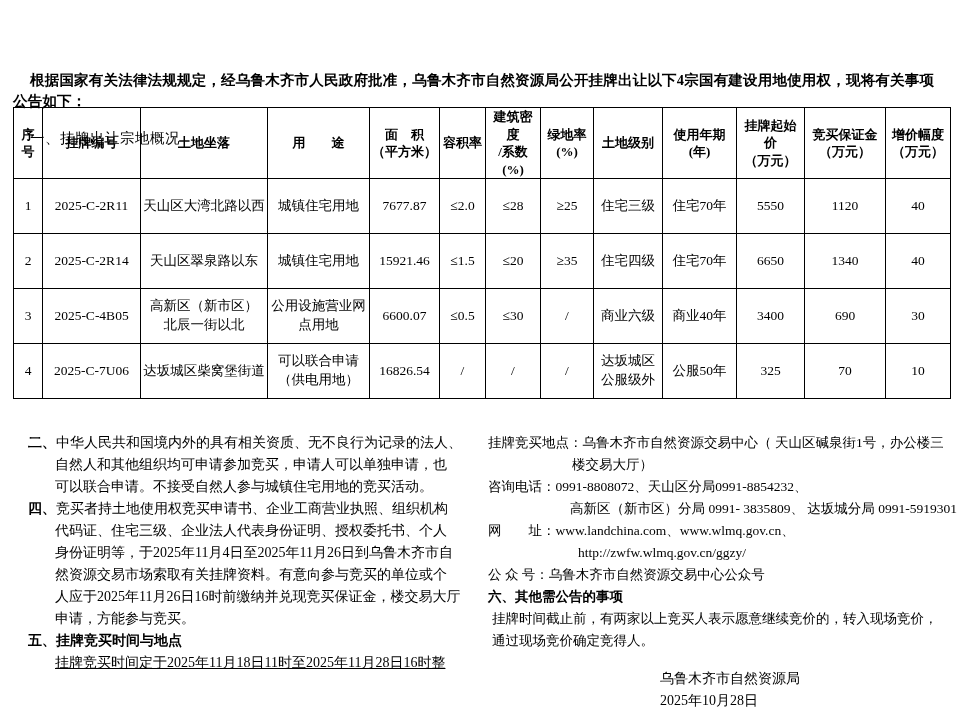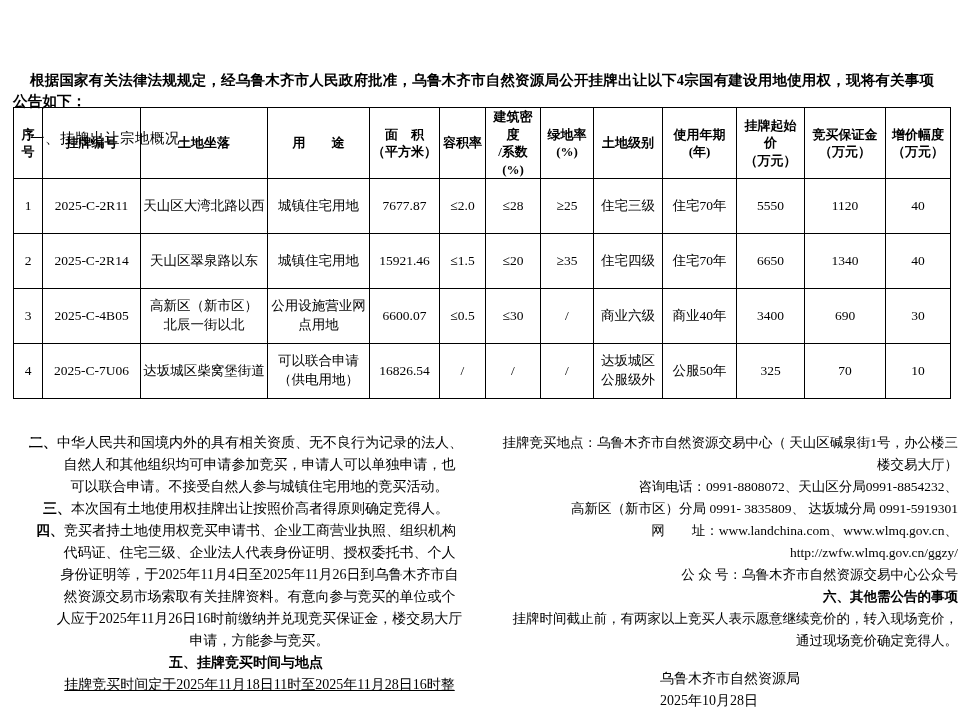--- a/index.html
+++ b/index.html
@@ -21,26 +21,26 @@
     position:absolute;left:13px;top:107px;width:937px;
     border-collapse:collapse;table-layout:fixed;
   }
   table.land th,table.land td{
     border:1px solid #000;text-align:center;vertical-align:middle;
     white-space:pre-line;padding:0 2px;overflow:hidden;word-break:break-all;
   }
   table.land th{font-weight:700;font-size:13px;height:56px;line-height:1.35}
   table.land td{font-size:13.5px;height:54px;line-height:1.4}
   .leftcol{
-    position:absolute;left:20px;top:432px;width:452px;
-    font-size:14px;line-height:22px;text-align:center;
+    position:absolute;left:28px;top:432px;width:452px;
+    font-size:14px;line-height:22px;
   }
   .rightcol{
     position:absolute;left:488px;top:432px;width:470px;
-    font-size:13.5px;line-height:22px;text-align:right;
+    font-size:13.5px;line-height:22px;
   }
   .tline{white-space:nowrap}
   .tline.bold{font-weight:700}
   .secnum{font-weight:700}
   .signature{
     position:absolute;left:660px;top:668px;width:270px;
     font-size:14px;line-height:22px;
   }
 </style>
 </head>
@@ -153,21 +153,20 @@
         <td>70</td>
         <td>10</td>
       </tr>
     </tbody>
 </table>
 
 <div class="leftcol" id="left-col">
     <div class="tline"><span class="secnum">二、</span><span>中华人民共和国境内外的具有相关资质、无不良行为记录的法人、</span></div>
     <div class="tline" style="padding-left: 27px;"><span>自然人和其他组织均可申请参加竞买，申请人可以单独申请，也</span></div>
     <div class="tline" style="padding-left: 27px;"><span>可以联合申请。不接受自然人参与城镇住宅用地的竞买活动。</span></div>
-    <div class="tline"><span class="secnum">三、</span><span>本次国有土地使用权挂牌出让按照价高者得原则确定竞得人。</span></div>
     <div class="tline"><span class="secnum">四、</span><span>竞买者持土地使用权竞买申请书、企业工商营业执照、组织机构</span></div>
     <div class="tline" style="padding-left: 27px;"><span>代码证、住宅三级、企业法人代表身份证明、授权委托书、个人</span></div>
     <div class="tline" style="padding-left: 27px;"><span>身份证明等，于2025年11月4日至2025年11月26日到乌鲁木齐市自</span></div>
     <div class="tline" style="padding-left: 27px;"><span>然资源交易市场索取有关挂牌资料。有意向参与竞买的单位或个</span></div>
     <div class="tline" style="padding-left: 27px;"><span>人应于2025年11月26日16时前缴纳并兑现竞买保证金，楼交易大厅</span></div>
     <div class="tline" style="padding-left: 27px;"><span>申请，方能参与竞买。</span></div>
     <div class="tline bold"><span class="secnum">五、</span><span>挂牌竞买时间与地点</span></div>
     <div class="tline" style="padding-left: 27px; text-decoration: underline;"><span>挂牌竞买时间定于2025年11月18日11时至2025年11月28日16时整</span></div>
   </div>
 <div class="rightcol" id="right-col">

